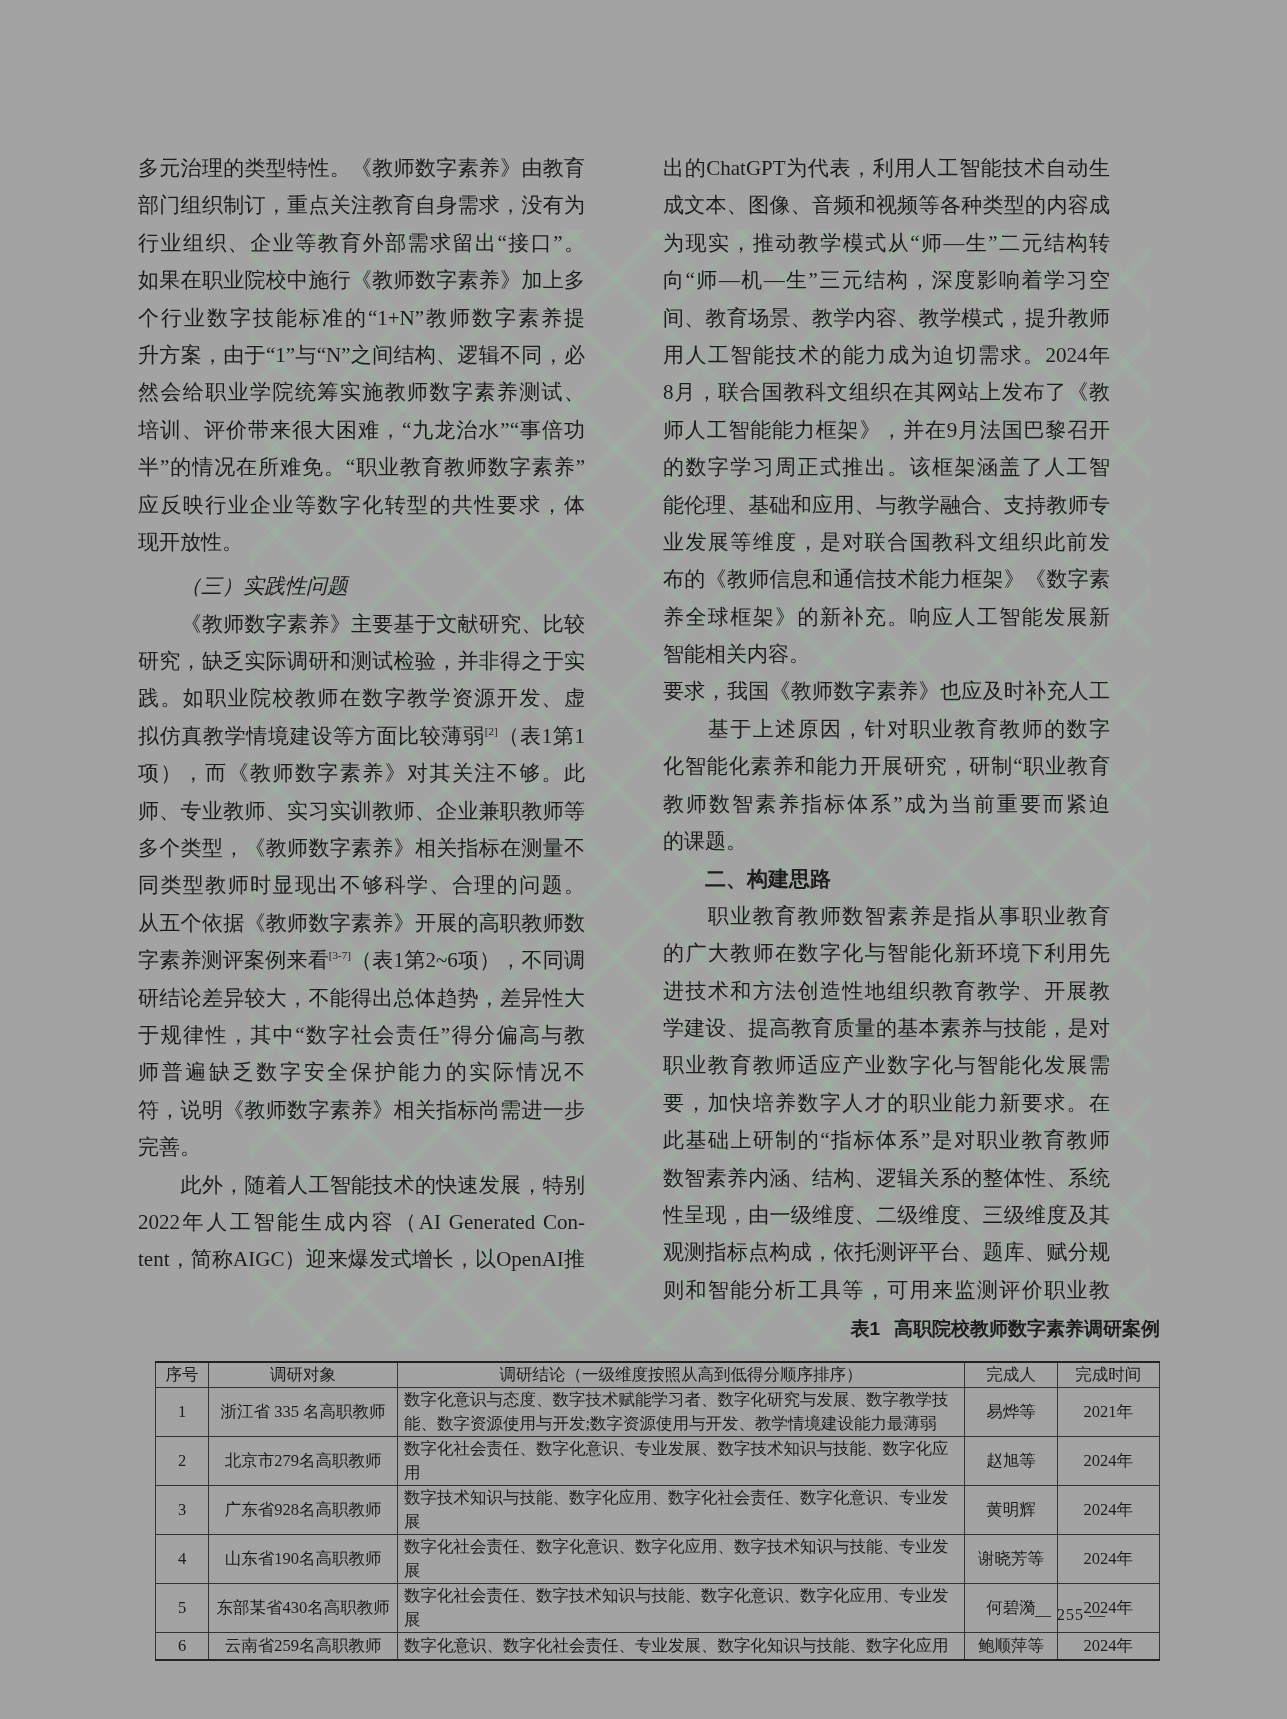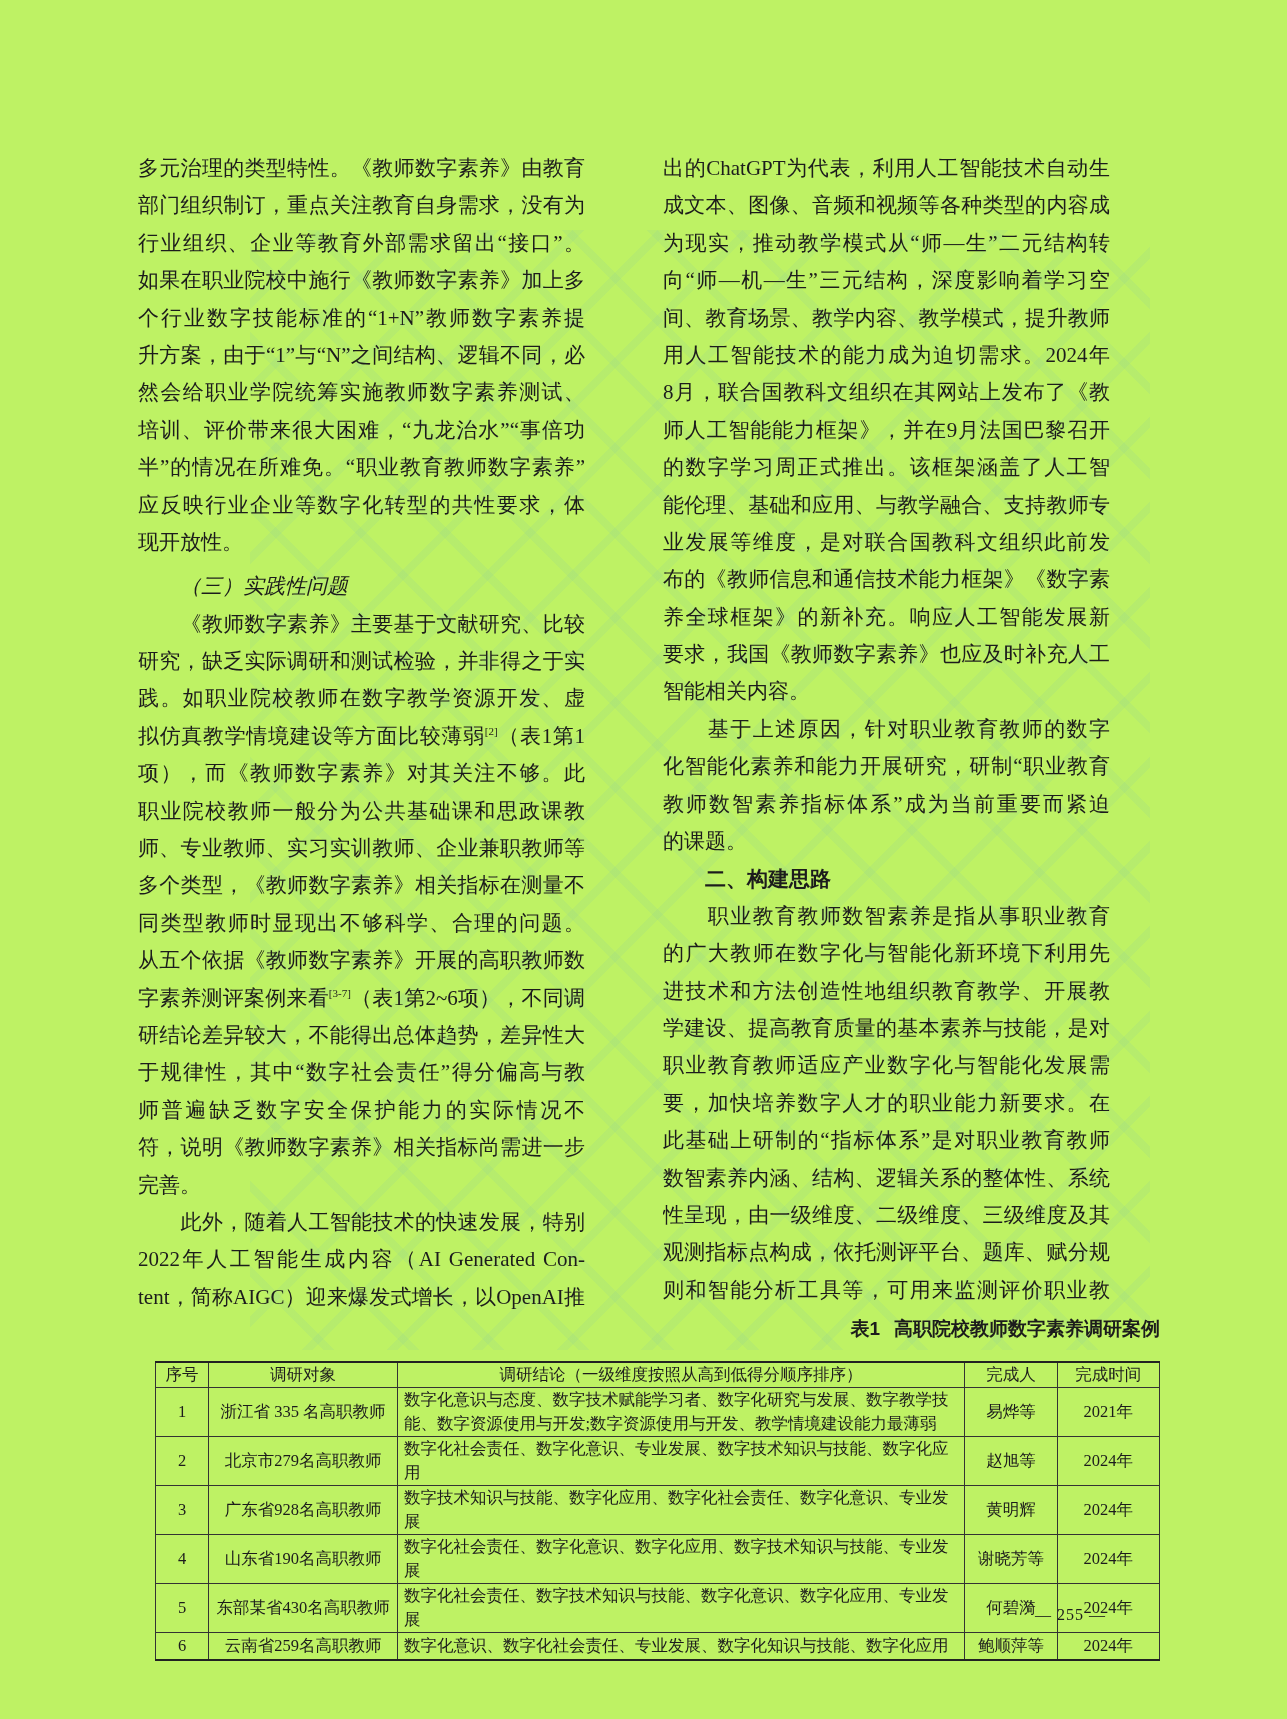--- a/index.html
+++ b/index.html
@@ -1,19 +1,19 @@
 <!DOCTYPE html>
 <html><head>
 <meta charset="utf-8">
 <style>
   html,body{margin:0;padding:0;background:#ffffff;}
   .page{
     position:relative;
     width:1287px;height:1719px;
-    background:#bef264;
+    background:#a3a3a3;
     font-family:"Liberation Serif","DejaVu Serif",serif;
     color:#1c1c1c;
     overflow:hidden;
   }
   .watermark{
     position:absolute;left:250px;top:230px;width:900px;height:1120px;
     background:
       repeating-linear-gradient(45deg,  transparent 0 52px, rgba(140,205,155,0.16) 52px 60px),
       repeating-linear-gradient(-45deg, transparent 0 52px, rgba(140,205,155,0.16) 52px 60px);
     z-index:0;pointer-events:none;
@@ -88,21 +88,20 @@
       <div class="line s-body">培训、评价带来很大困难，“九龙治水”“事倍功</div>
       <div class="line s-body">半”的情况在所难免。“职业教育教师数字素养”</div>
       <div class="line s-body">应反映行业企业等数字化转型的共性要求，体</div>
       <div class="line s-end">现开放性。</div>
       <div class="line s-kai">　　（三）实践性问题</div>
       <div class="line s-body">　　《教师数字素养》主要基于文献研究、比较</div>
       <div class="line s-body">研究，缺乏实际调研和测试检验，并非得之于实</div>
       <div class="line s-body">践。如职业院校教师在数字教学资源开发、虚</div>
       <div class="line s-body">拟仿真教学情境建设等方面比较薄弱<sup>[2]</sup>（表1第1</div>
       <div class="line s-body">项），而《教师数字素养》对其关注不够。此外，</div>
-      <div class="line s-body">职业院校教师一般分为公共基础课和思政课教</div>
       <div class="line s-body">师、专业教师、实习实训教师、企业兼职教师等</div>
       <div class="line s-body">多个类型，《教师数字素养》相关指标在测量不</div>
       <div class="line s-body">同类型教师时显现出不够科学、合理的问题。</div>
       <div class="line s-body">从五个依据《教师数字素养》开展的高职教师数</div>
       <div class="line s-body">字素养测评案例来看<sup>[3-7]</sup>（表1第2~6项），不同调</div>
       <div class="line s-body">研结论差异较大，不能得出总体趋势，差异性大</div>
       <div class="line s-body">于规律性，其中“数字社会责任”得分偏高与教</div>
       <div class="line s-body">师普遍缺乏数字安全保护能力的实际情况不</div>
       <div class="line s-body">符，说明《教师数字素养》相关指标尚需进一步</div>
       <div class="line s-end">完善。</div>
@@ -118,22 +117,22 @@
       <div class="line s-body">向“师—机—生”三元结构，深度影响着学习空</div>
       <div class="line s-body">间、教育场景、教学内容、教学模式，提升教师应</div>
       <div class="line s-body">用人工智能技术的能力成为迫切需求。2024年</div>
       <div class="line s-body">8月，联合国教科文组织在其网站上发布了《教</div>
       <div class="line s-body">师人工智能能力框架》，并在9月法国巴黎召开</div>
       <div class="line s-body">的数字学习周正式推出。该框架涵盖了人工智</div>
       <div class="line s-body">能伦理、基础和应用、与教学融合、支持教师专</div>
       <div class="line s-body">业发展等维度，是对联合国教科文组织此前发</div>
       <div class="line s-body">布的《教师信息和通信技术能力框架》《数字素</div>
       <div class="line s-body">养全球框架》的新补充。响应人工智能发展新</div>
+      <div class="line s-end">智能相关内容。</div>
       <div class="line s-body">要求，我国《教师数字素养》也应及时补充人工</div>
-      <div class="line s-end">智能相关内容。</div>
       <div class="line s-body">　　基于上述原因，针对职业教育教师的数字</div>
       <div class="line s-body">化智能化素养和能力开展研究，研制“职业教育</div>
       <div class="line s-body">教师数智素养指标体系”成为当前重要而紧迫</div>
       <div class="line s-end">的课题。</div>
       <div class="line s-hei">　　二、构建思路</div>
       <div class="line s-body">　　职业教育教师数智素养是指从事职业教育</div>
       <div class="line s-body">的广大教师在数字化与智能化新环境下利用先</div>
       <div class="line s-body">进技术和方法创造性地组织教育教学、开展教</div>
       <div class="line s-body">学建设、提高教育质量的基本素养与技能，是对</div>
       <div class="line s-body">职业教育教师适应产业数字化与智能化发展需</div>

